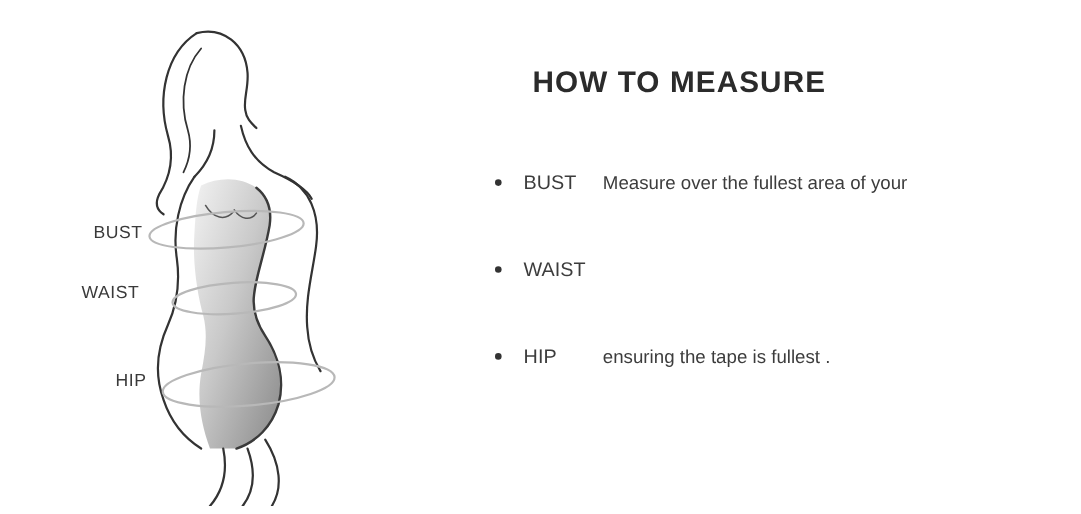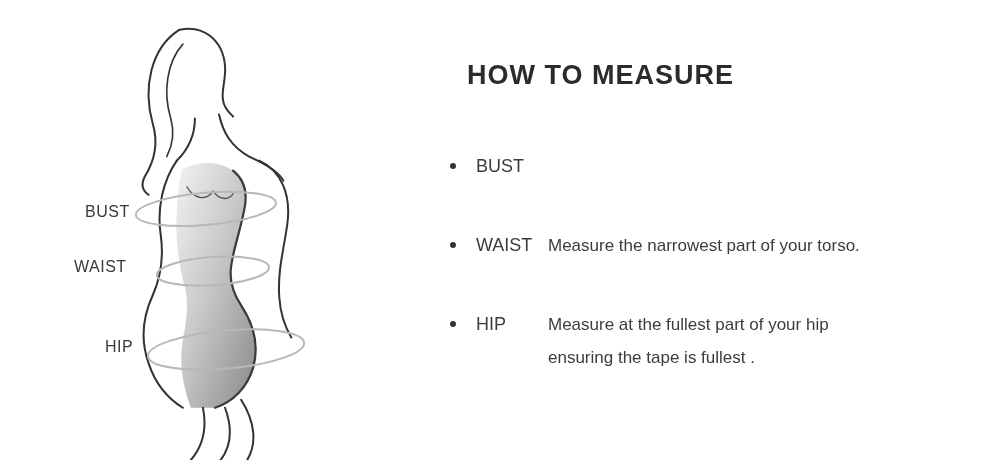--- a/index.html
+++ b/index.html
@@ -44,21 +44,21 @@
   .fig-label.waist{ left:74px; top:258px; }
   .fig-label.hip{ left:105px; top:338px; }
 
   
   .content{
     position:absolute;
     left:448px; top:58px;
     width:520px;
   }
   .title{
-    margin:0 0 0 19px;
+    margin:0 0 0 36px;
     font-size:27px;
     line-height:34px;
     font-weight:700;
     letter-spacing:1px;
     color:var(--title);
   }
   .bullets{
     margin-top:58px;
   }
   .bullet{
@@ -153,36 +153,33 @@
 
   <div class="content">
     <h1 class="title">HOW TO MEASURE</h1>
 
     <div class="bullets">
 
       <div class="bullet">
         <span class="dot"></span>
         <span class="term">BUST</span>
         <span class="lines">
+          <span class="line">Measure over the fullest area of your</span>
         </span>
       </div>
 
       <div class="bullet">
         <span class="dot"></span>
         <span class="term">WAIST</span>
-        <span class="lines">
-          <span class="line">Measure the narrowest part of your torso.</span>
-        </span>
       </div>
 
       <div class="bullet">
         <span class="dot"></span>
         <span class="term">HIP</span>
         <span class="lines">
-          <span class="line">Measure at the fullest part of your hip</span>
           <span class="line">ensuring the tape is fullest .</span>
         </span>
       </div>
 
     </div>
   </div>
 
 </div>
 
 </body></html>

